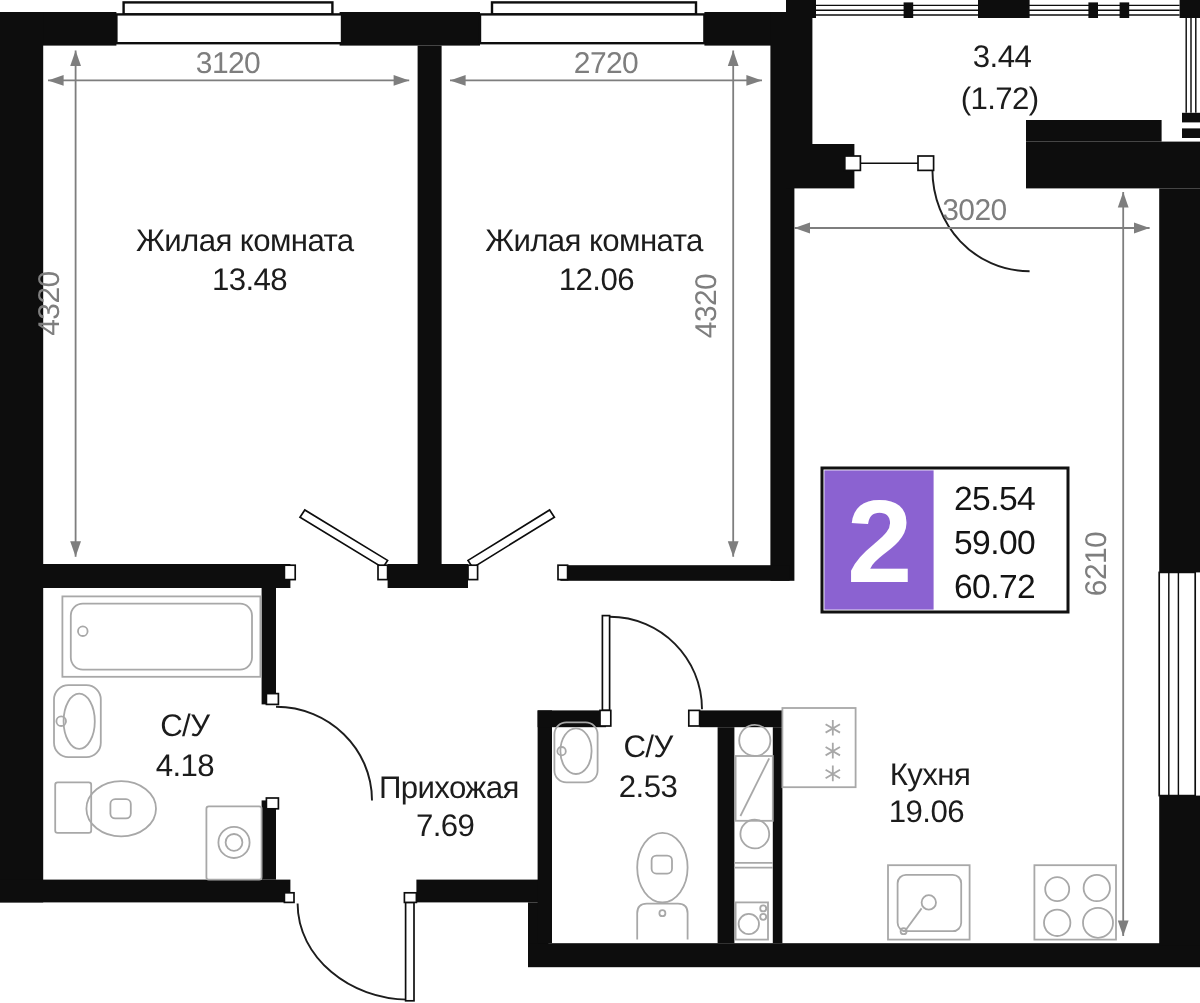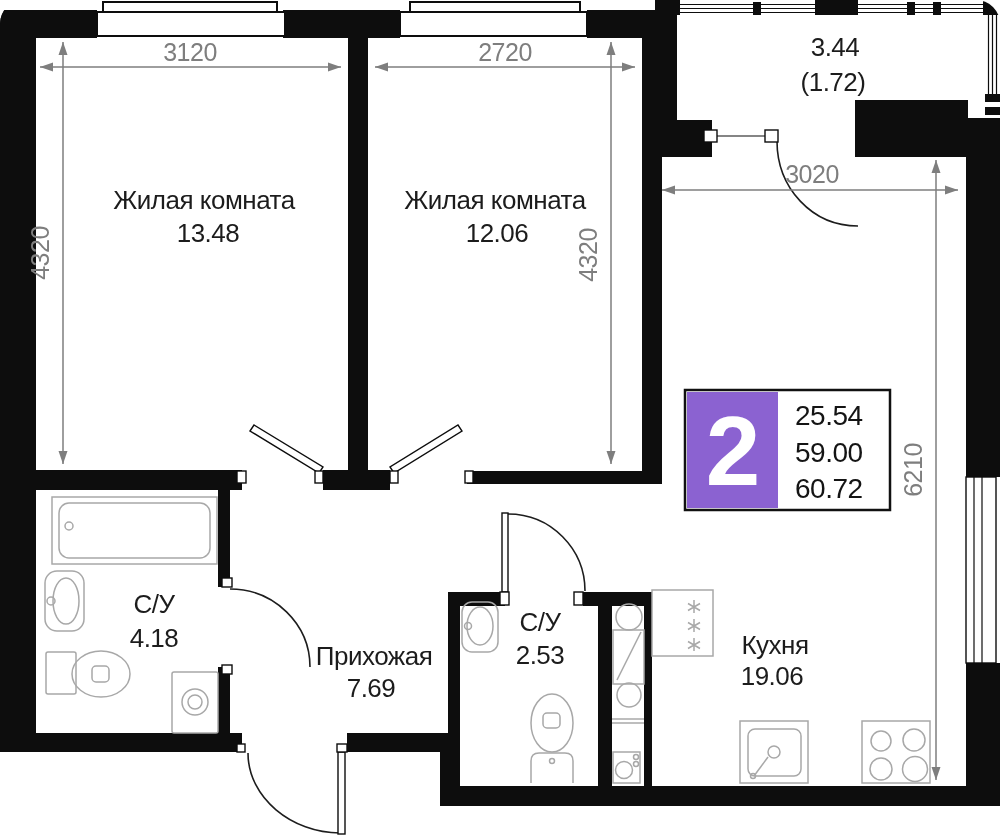--- a/index.html
+++ b/index.html
@@ -1,17 +1,17 @@
 <!DOCTYPE html>
 <html><head>
 <meta charset="utf-8">
 <style>
   html,body{margin:0;padding:0;background:#ffffff;}
   .plan-wrap{position:relative;width:1000px;height:836px;background:#fff;overflow:hidden;
-             font-family:"Liberation Sans", sans-serif;border-radius:24px;}
+             font-family:"Liberation Sans", sans-serif;}
   svg{position:absolute;left:0;top:0;}
   .wall{fill:#0d0d0d;stroke:none;}
   .frame{fill:#ffffff;stroke:#0d0d0d;stroke-width:2;}
   .thinframe{fill:#ffffff;stroke:#0d0d0d;stroke-width:1.4;}
   .glaze{stroke:#0d0d0d;stroke-width:1.2;fill:none;}
   .fixture{stroke:#a8a8a8;stroke-width:1.5;fill:none;}
   .fixture-solid{stroke:#a8a8a8;stroke-width:1.5;fill:#ffffff;}
   .doorarc{stroke:#1d1d1d;stroke-width:1.6;fill:none;}
   .dimline{stroke:#7e7e7e;stroke-width:1.5;fill:none;}
   .dimarrow{fill:#7e7e7e;stroke:none;}

